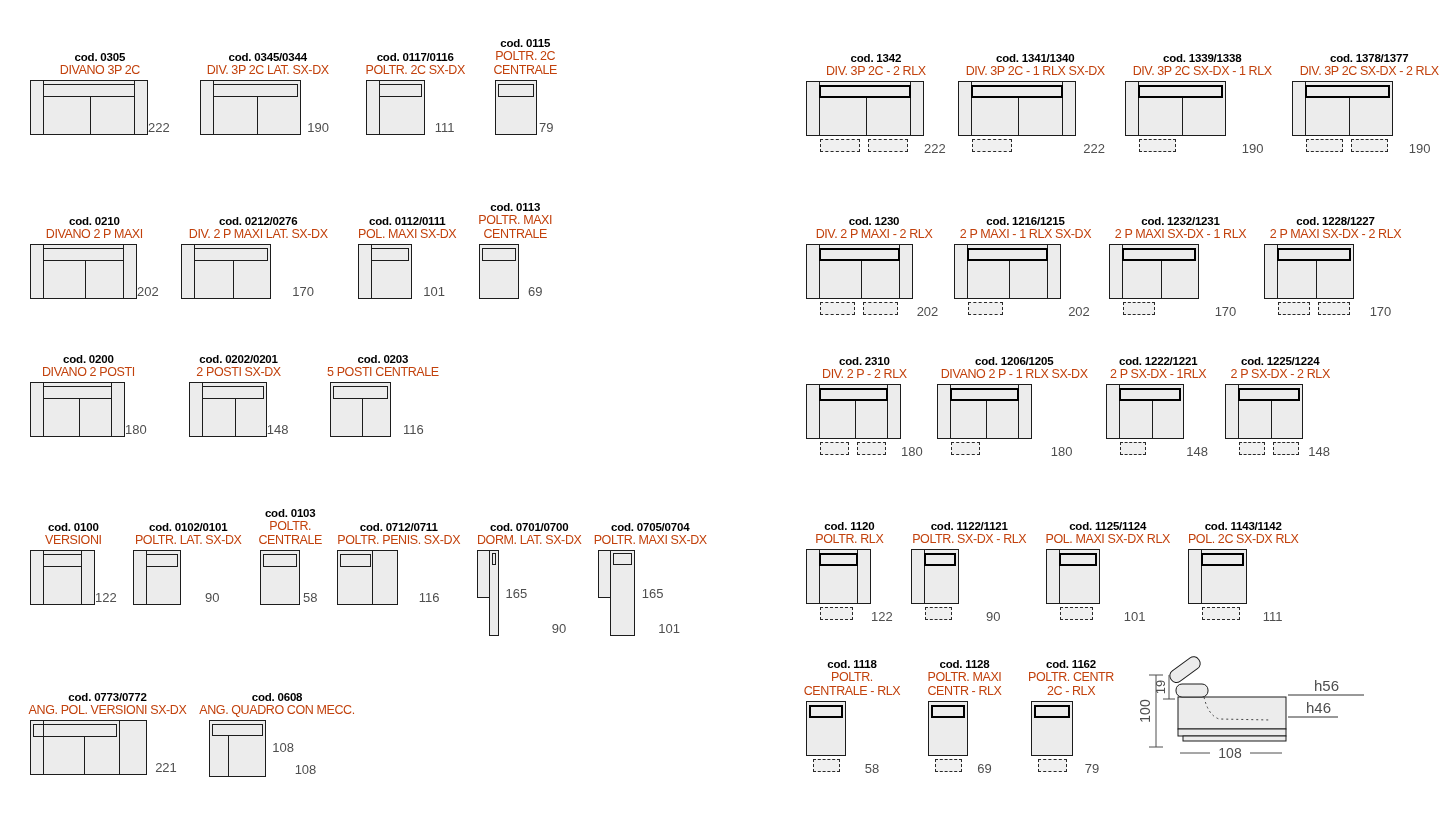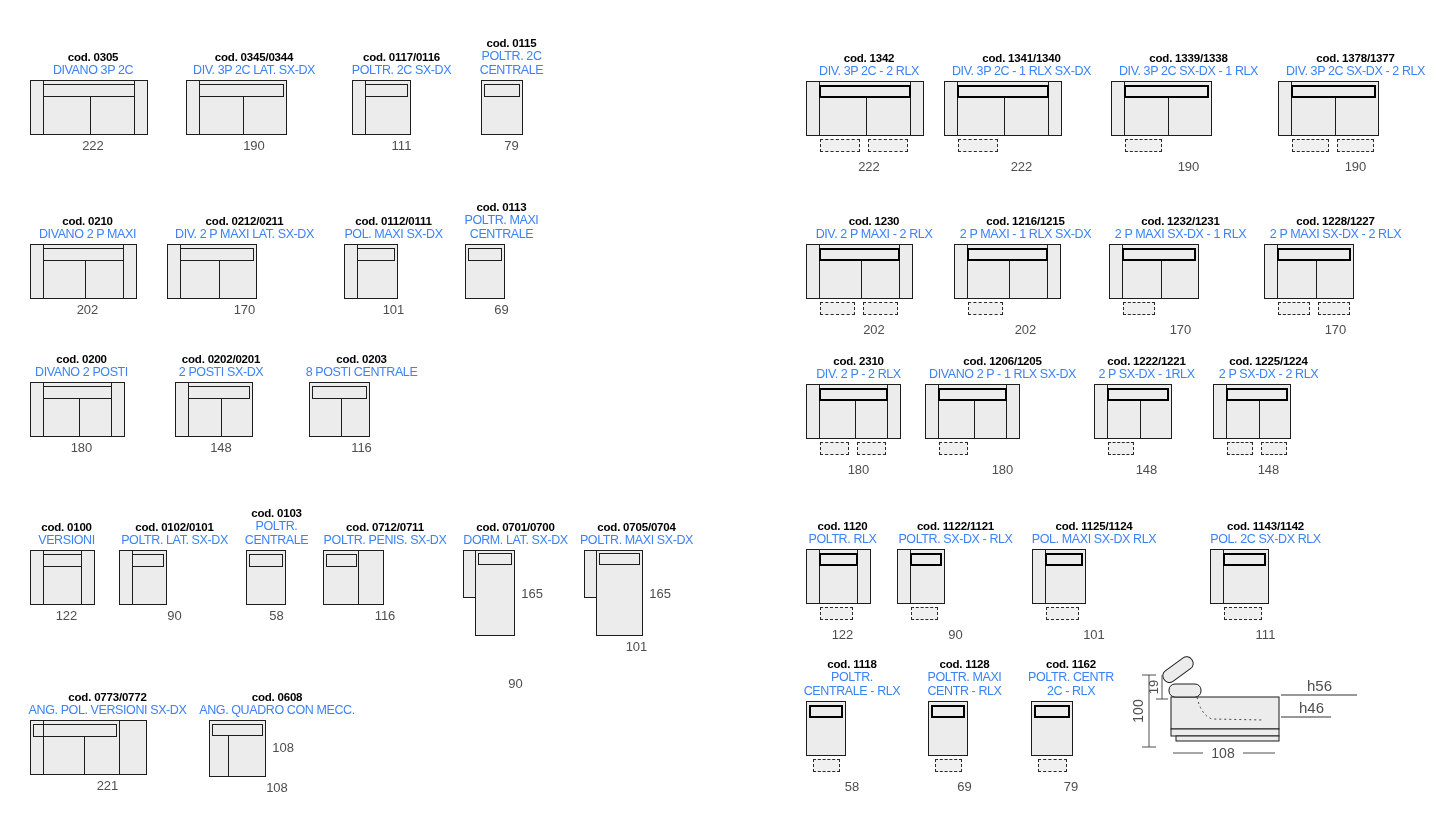--- a/index.html
+++ b/index.html
@@ -4,37 +4,37 @@
 <style>
   html,body{margin:0;padding:0;background:#fff;}
   body{width:1454px;height:820px;position:relative;overflow:hidden;
        font-family:"Liberation Sans",sans-serif;color:#111;}
   .panel{position:absolute;}
   #panel-left{left:30px;top:42px;width:745px;height:778px;}
   #panel-right{left:798px;top:10px;width:656px;height:810px;}
   .rheader{position:absolute;top:0;left:12px;margin:0;font-size:15.5px;font-weight:bold;
            color:#111;letter-spacing:-0.2px;white-space:nowrap;}
   .row{position:absolute;display:flex;align-items:flex-start;}
-  .cell{position:relative;display:flex;flex-direction:column;align-items:flex-start;padding-top:38px;}
+  .cell{position:relative;display:flex;align-items:flex-end;padding-top:38px;}
   .hdr{position:absolute;bottom:calc(100% - 38px);left:50%;transform:translateX(-50%);
        text-align:center;width:max-content;padding-bottom:3px;}
   .code{display:block;font-size:11.5px;font-weight:bold;color:#000;letter-spacing:-0.2px;}
-  .name{display:block;font-size:12.5px;color:#3b82f6;white-space:pre-line;
+  .name{display:block;font-size:12.5px;color:#c2410c;white-space:pre-line;
         line-height:1.12;letter-spacing:-0.4px;}
   .diagwrap{position:relative;}
   .box{position:relative;background:#ececec;border:1px solid #1d1d1d;box-sizing:border-box;}
   .abs{position:absolute;box-sizing:border-box;}
   .band{border:1px solid #1d1d1d;}
   .band.bold{border:2px solid #000;}
   .vl{width:0;border-left:1px solid #1d1d1d;}
   .rect{background:#ececec;border:1px solid #1d1d1d;}
   .dash{border:1px dashed #2a2a2a;background:#f0f0f0;}
   .dim{font-size:13px;color:#4e4e4e;margin-top:3px;text-align:center;width:100%;}
   .depth{position:absolute;font-size:13px;color:#4e4e4e;}
-  .sv-wrap{position:absolute;left:317px;top:645px;width:260px;height:140px;}
+  .sv-wrap{position:absolute;left:324px;top:645px;width:260px;height:140px;}
   svg text{fill:#4e4e4e;font-family:"Liberation Sans",sans-serif;}
 </style>
 </head>
 <body>
 
 <div class="panel" id="panel-left">
     <div class="row" style="top: 0px; left: 0px; gap: 30px;">
       <div class="cell" style="min-width: 126px;">
         <div class="hdr">
           <span class="code">cod. 0305</span>
@@ -102,21 +102,21 @@
             <div class="abs vl" style="left: 12px; top: 0px; bottom: 0px;"></div>
             <div class="abs vl" style="right: 12px; top: 0px; bottom: 0px;"></div>
             <div class="abs band" style="left: 12px; right: 12px; top: 3px; height: 13px;"></div>
             <div class="abs vl" style="left: 54px; top: 16px; bottom: 0px;"></div>
           </div>
         </div>
         <div class="dim">202</div>
       </div>
       <div class="cell" style="min-width: 155px;">
         <div class="hdr">
-          <span class="code">cod. 0212/0211</span>
+          <span class="code">cod. 0212/0276</span>
           <span class="name">DIV. 2 P MAXI LAT. SX-DX</span>
         </div>
         <div class="diagwrap" style="width: 90px; height: 55px;">
           <div class="box" style="width: 90px; height: 55px;">
             <div class="abs vl" style="left: 12px; top: 0px; bottom: 0px;"></div>
             <div class="abs band" style="left: 12px; right: 2px; top: 3px; height: 13px;"></div>
             <div class="abs vl" style="left: 51px; top: 16px; bottom: 0px;"></div>
           </div>
         </div>
         <div class="dim">170</div>
@@ -174,21 +174,21 @@
             <div class="abs vl" style="left: 12px; top: 0px; bottom: 0px;"></div>
             <div class="abs band" style="left: 12px; right: 2px; top: 3px; height: 13px;"></div>
             <div class="abs vl" style="left: 45px; top: 16px; bottom: 0px;"></div>
           </div>
         </div>
         <div class="dim">148</div>
       </div>
       <div class="cell" style="min-width: 105px;">
         <div class="hdr">
           <span class="code">cod. 0203</span>
-          <span class="name">8 POSTI CENTRALE</span>
+          <span class="name">5 POSTI CENTRALE</span>
         </div>
         <div class="diagwrap" style="width: 61px; height: 55px;">
           <div class="box" style="width: 61px; height: 55px;">
             <div class="abs band" style="left: 2px; right: 2px; top: 3px; height: 13px;"></div>
             <div class="abs vl" style="left: 31px; top: 16px; bottom: 0px;"></div>
           </div>
         </div>
         <div class="dim">116</div>
       </div>
     </div>
@@ -543,21 +543,21 @@
           </div>
           <div class="diagwrap" style="width: 54px; height: 75px;">
             <div class="box" style="width: 54px; height: 55px;">
               <div class="abs vl" style="left: 12px; top: 0px; bottom: 0px;"></div>
               <div class="abs band bold" style="left: 12px; right: 2px; top: 3px; height: 13px;"></div>
             </div>
             <div class="abs dash" style="left: 14px; width: 33px; top: 58px; height: 13px;"></div>
           </div>
           <div class="dim">101</div>
         </div>
-        <div class="cell" style="min-width: 111px; margin-left: 36px;">
+        <div class="cell" style="min-width: 111px;">
           <div class="hdr">
             <span class="code">cod. 1143/1142</span>
             <span class="name">POL. 2C SX-DX RLX</span>
           </div>
           <div class="diagwrap" style="width: 59px; height: 75px;">
             <div class="box" style="width: 59px; height: 55px;">
               <div class="abs vl" style="left: 12px; top: 0px; bottom: 0px;"></div>
               <div class="abs band bold" style="left: 12px; right: 2px; top: 3px; height: 13px;"></div>
             </div>
             <div class="abs dash" style="left: 14px; width: 38px; top: 58px; height: 13px;"></div>

